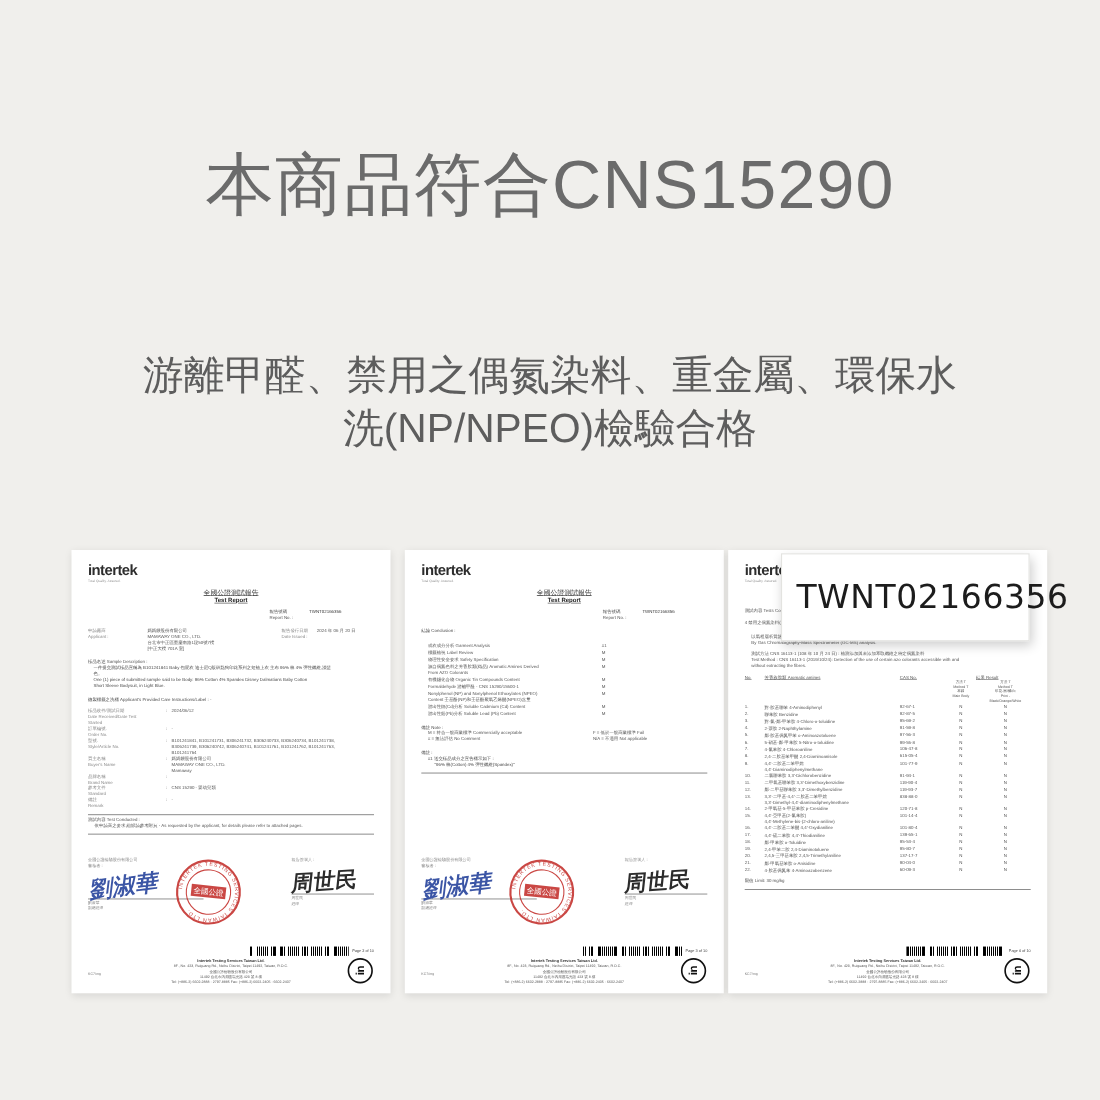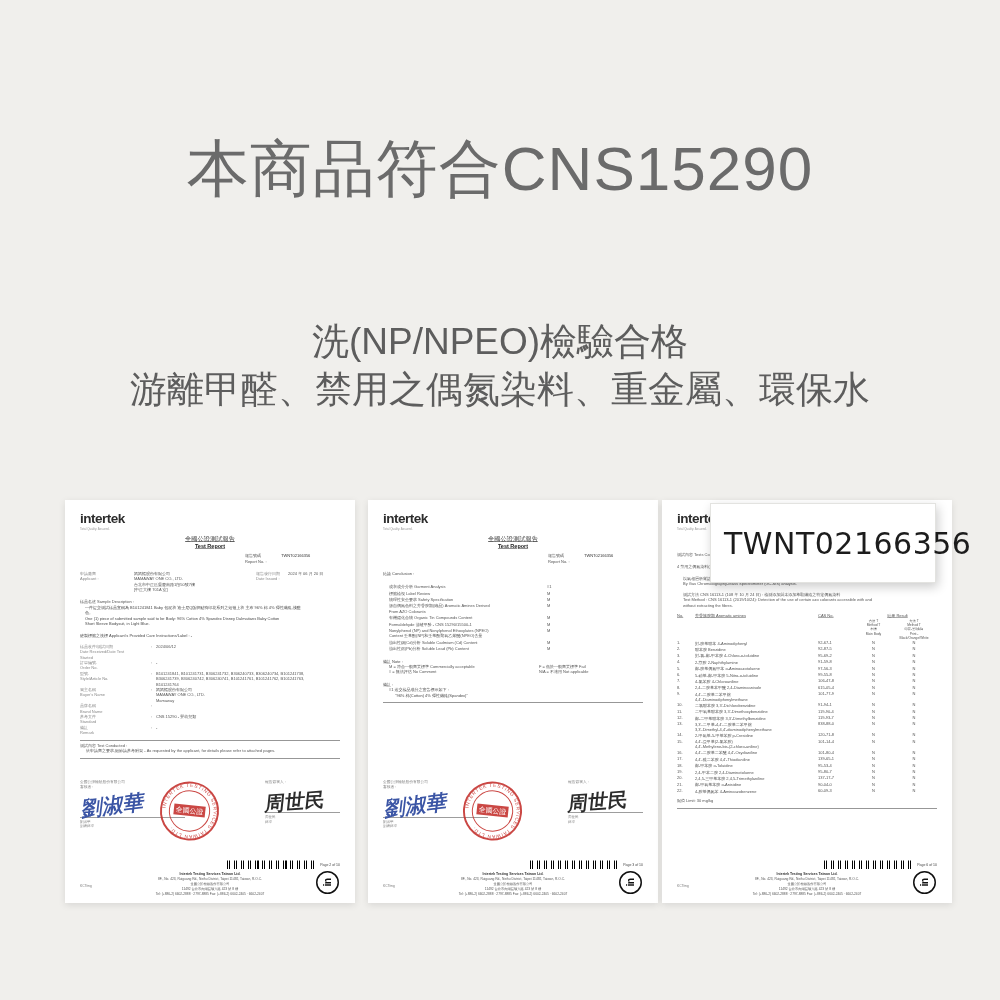--- a/index.html
+++ b/index.html
@@ -84,22 +84,22 @@
     font-family:"DejaVu Sans","Liberation Sans",sans-serif;
     font-size:30px;color:#1c1c1c;letter-spacing:0.5px;}
 </style>
 </head>
 <body>
 
 <div class="hero-title">
   <div>本商品符合CNS15290</div>
 </div>
 <div class="hero-sub">
+  <div>游離甲醛、禁用之偶氮染料、重金屬、環保水</div>
   <div>洗(NP/NPEO)檢驗合格</div>
-  <div>游離甲醛、禁用之偶氮染料、重金屬、環保水</div>
 </div>
 
 <div class="doc doc1">
   <div class="doc-inner">
     <div class="itk-logo">intertek</div>
     <div class="itk-tag">Total Quality. Assured.</div>
     <div class="doc-header">
       <div class="zh">全國公證測試報告</div>
       <div class="en">Test Report</div>
     </div>

